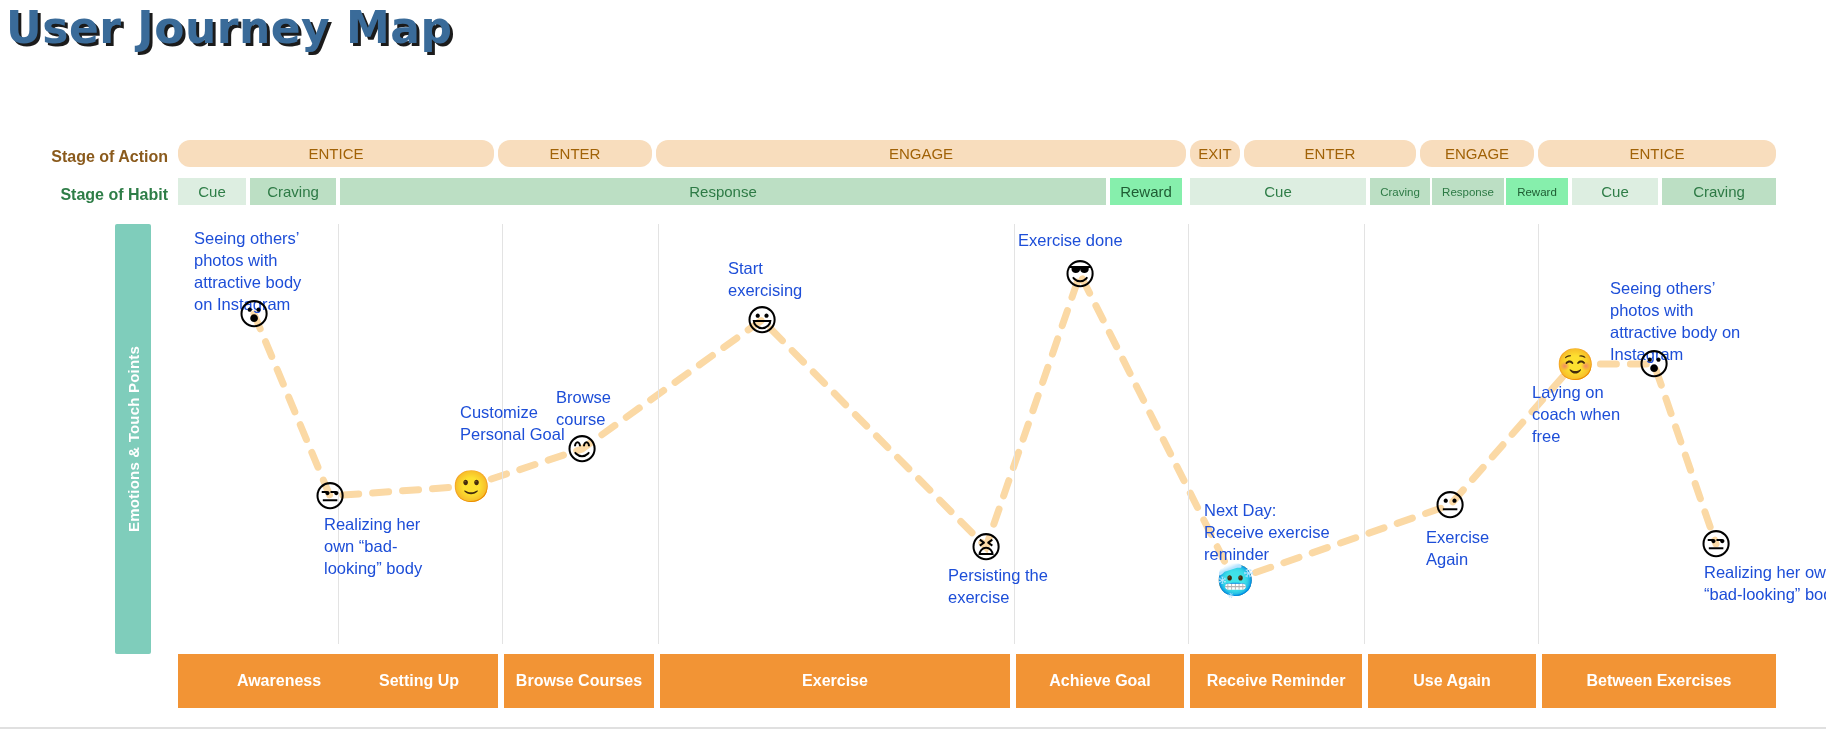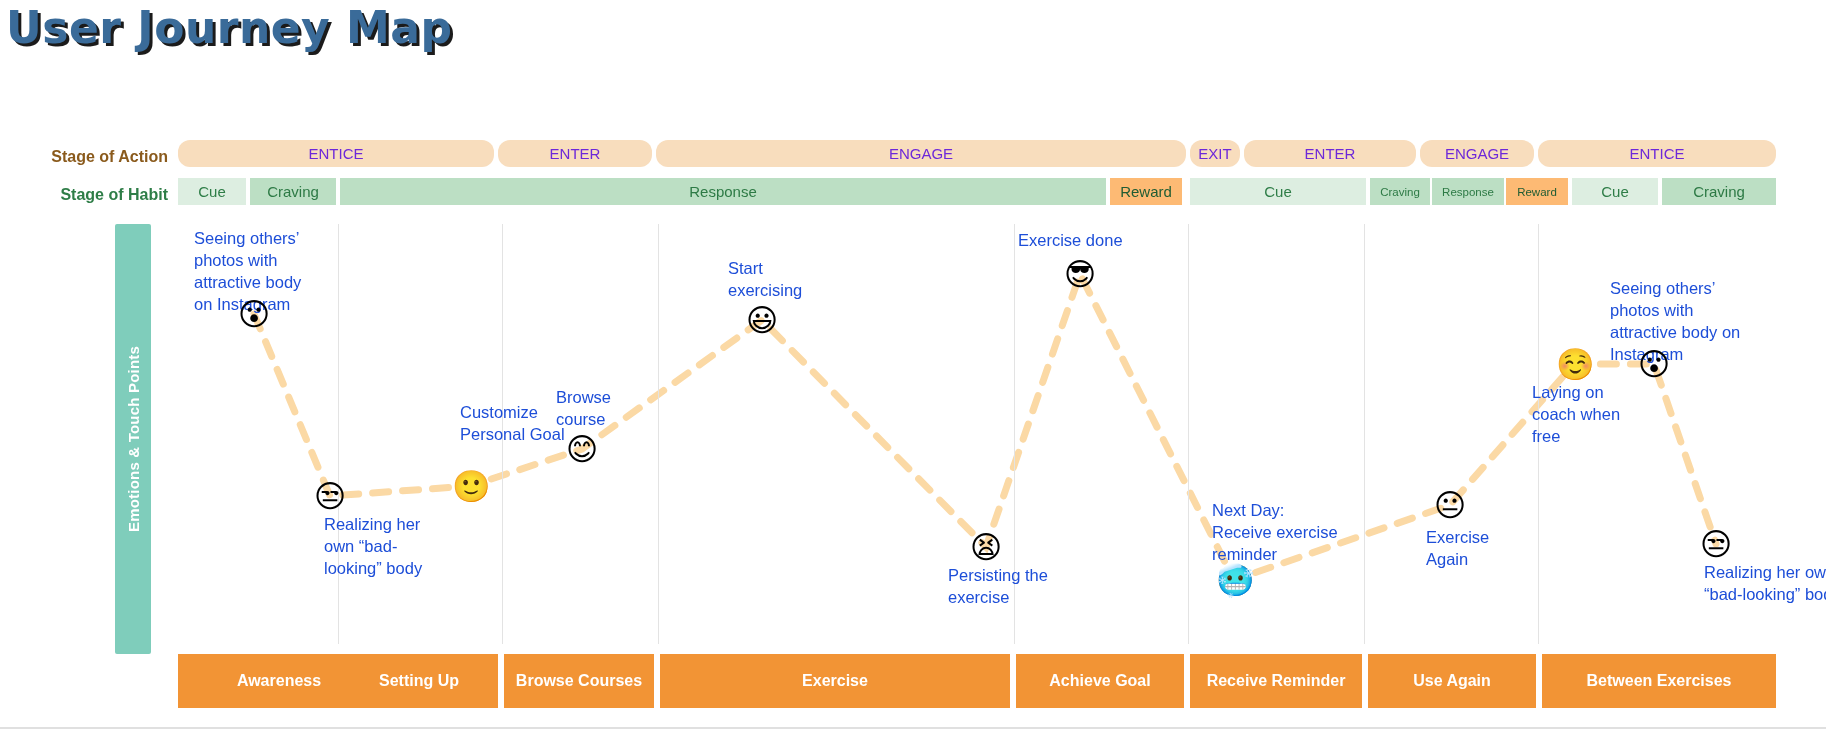--- a/index.html
+++ b/index.html
@@ -36,24 +36,24 @@
     width: 1598px;
   }
   #action-row { top: 140px; }
   #habit-row  { top: 178px; }
 
   .seg {
     position: absolute; top: 0; height: 27px;
     display: flex; align-items: center; justify-content: center;
     font-size: 15px; white-space: nowrap; overflow: hidden;
   }
-  .seg.action { background: #f8ddbd; color: #6d28d9; border-radius: 12px; }
+  .seg.action { background: #f8ddbd; color: #a16207; border-radius: 12px; }
   .seg.habit-light  { background: #ddeee1; color: #2e7d47; }
   .seg.habit-mid    { background: #bcdfc4; color: #2d7a45; }
-  .seg.habit-dark   { background: #fdba74; color: #1f5c33; text-align: right; }
+  .seg.habit-dark   { background: #86efac; color: #1f5c33; text-align: right; }
   .seg.small { font-size: 11.5px; }
 
   
   #chart {
     position: absolute; left: 178px; top: 224px;
     width: 1598px; height: 420px;
   }
   #vbar {
     position: absolute; left: 115px; top: 224px;
     width: 36px; height: 430px;
@@ -163,21 +163,21 @@
       <div class="note" style="left: 282px; top: 178px; width: 112px;">Customize Personal Goal</div>
       <div class="emoji" style="left: 404px; top: 225px;">😊</div>
       <div class="note" style="left: 378px; top: 163px; width: 96px;">Browse course</div>
       <div class="emoji" style="left: 584px; top: 96px;">😃</div>
       <div class="note" style="left: 550px; top: 34px; width: 100px;">Start exercising</div>
       <div class="emoji" style="left: 808px; top: 323px;">😫</div>
       <div class="note" style="left: 770px; top: 341px; width: 120px;">Persisting the exercise</div>
       <div class="emoji" style="left: 902px; top: 50px;">😎</div>
       <div class="note" style="left: 840px; top: 6px; width: 140px;">Exercise done</div>
       <div class="emoji" style="left: 1056px; top: 356px;">🥶</div>
-      <div class="note" style="left: 1026px; top: 276px; width: 136px; margin-left: 8px;">Next Day: Receive exercise reminder</div>
+      <div class="note" style="left: 1026px; top: 276px; width: 136px;">Next Day: Receive exercise reminder</div>
       <div class="emoji" style="left: 1272px; top: 281px;">😐</div>
       <div class="note" style="left: 1248px; top: 303px; width: 100px;">Exercise Again</div>
       <div class="emoji" style="left: 1396px; top: 140px;">☺️</div>
       <div class="note" style="left: 1354px; top: 158px; width: 106px;">Laying on coach when free</div>
       <div class="emoji" style="left: 1476px; top: 140px;">😮</div>
       <div class="note" style="left: 1432px; top: 54px; width: 136px;">Seeing others’ photos with attractive body on Instagram</div>
       <div class="emoji" style="left: 1538px; top: 320px;">😒</div>
       <div class="note" style="left: 1526px; top: 338px; width: 140px;">Realizing her own  “bad-looking” body</div>
     </div>
 

